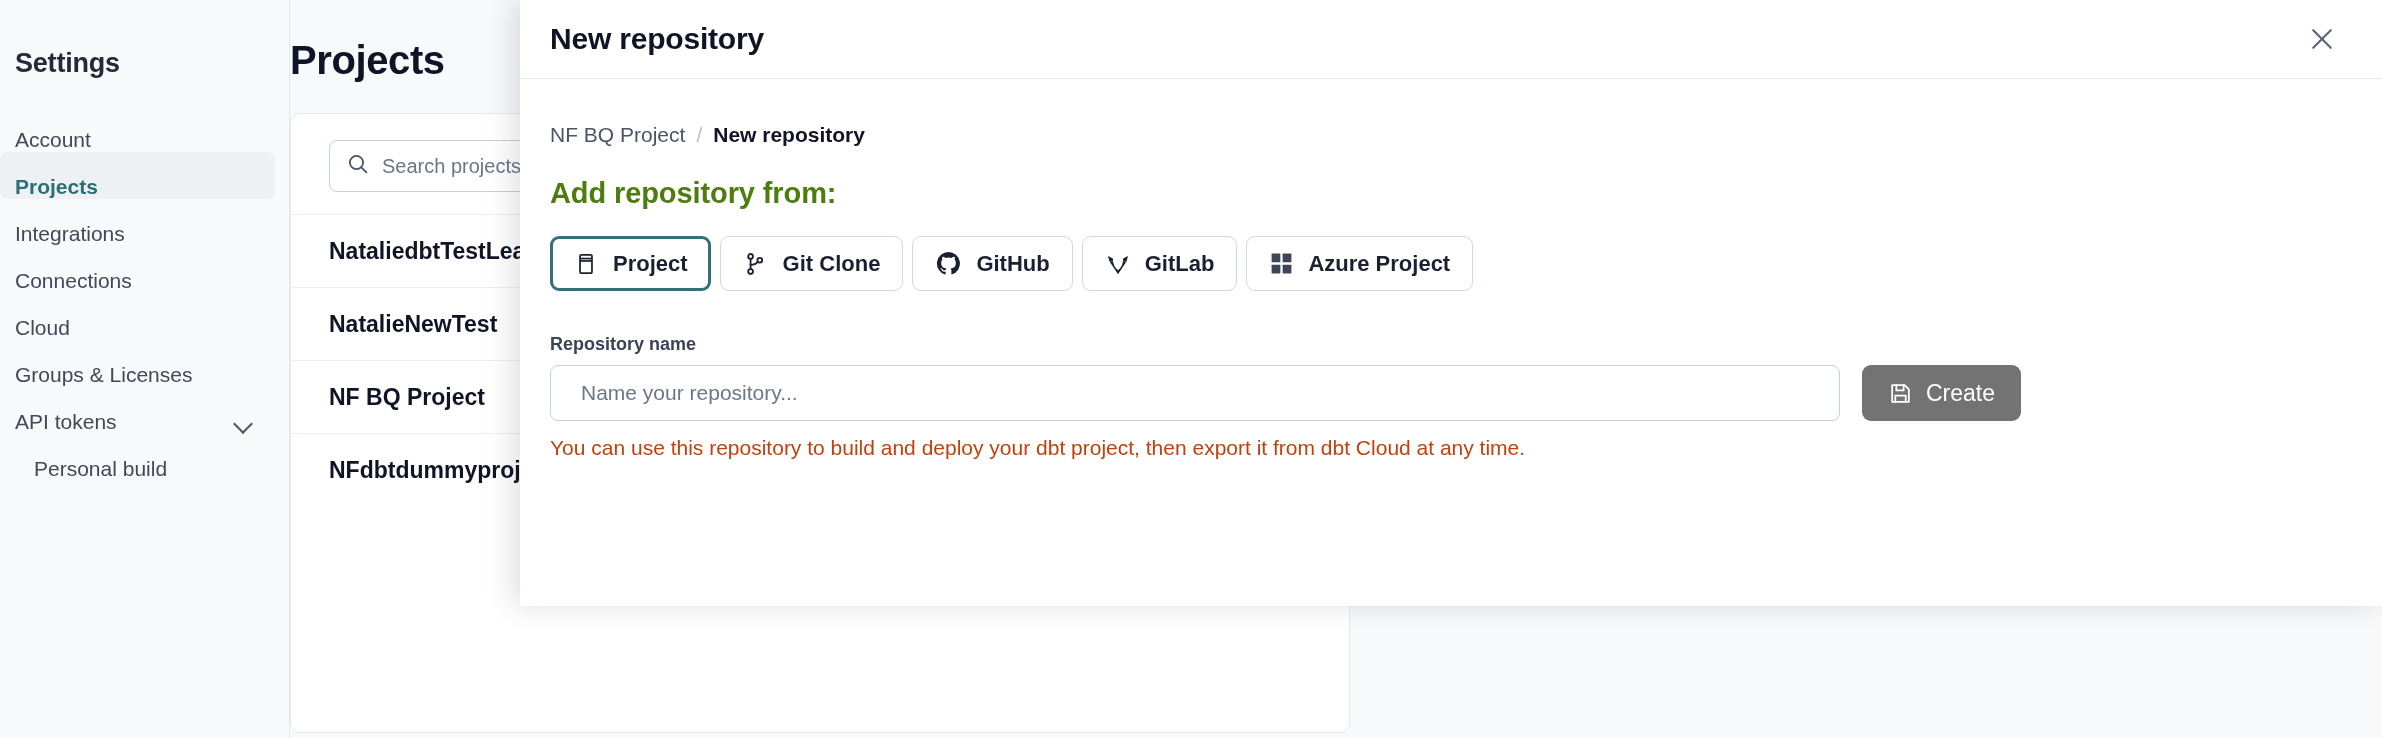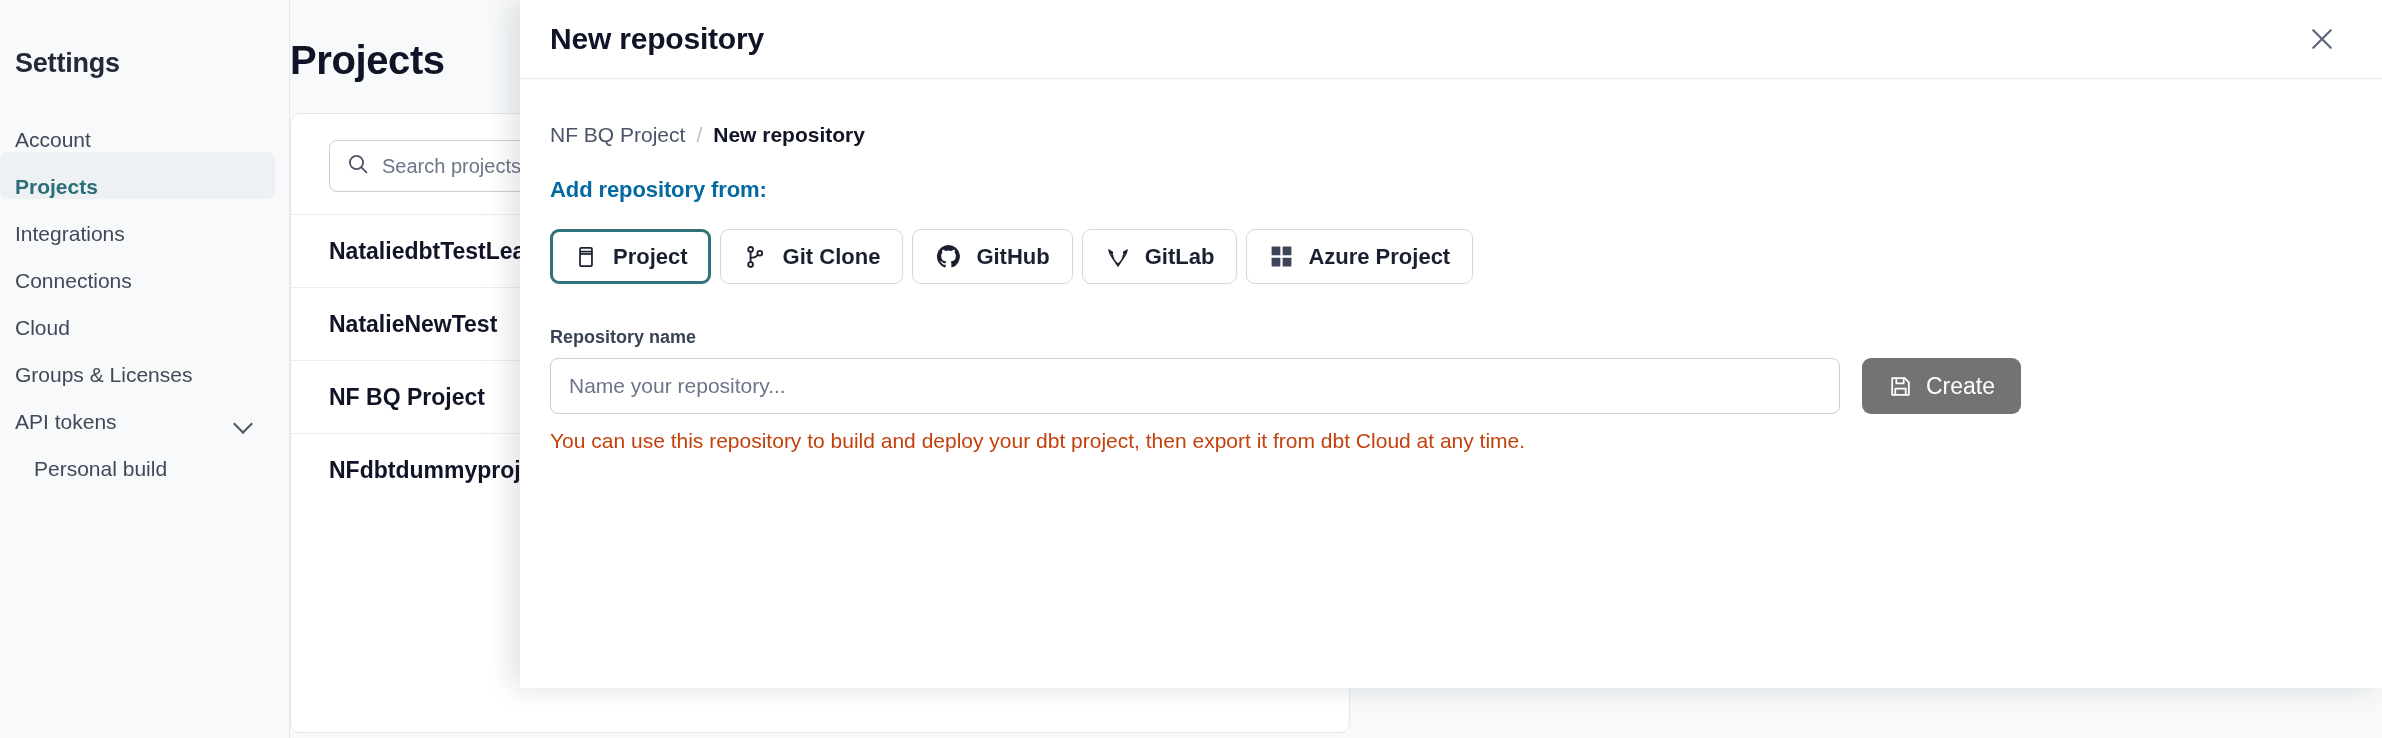--- a/index.html
+++ b/index.html
@@ -123,21 +123,21 @@
     color: #101426;
     white-space: nowrap;
     cursor: pointer;
   }
 
   
   .modal {
     position: absolute;
     top: 0; right: 0;
     width: 1862px;
-    height: 688px;
+    height: 606px;
     background: #ffffff;
     box-shadow: -8px 0 26px rgba(16,20,38,0.13);
     display: flex;
     flex-direction: column;
     z-index: 10;
   }
   .modal-header {
     height: 79px;
     min-height: 79px;
     border-bottom: 1px solid #e8ebee;
@@ -167,23 +167,23 @@
     display: flex;
     align-items: center;
     gap: 11px;
     margin-bottom: 30px;
   }
   .bc-link { color: #4b5467; cursor: pointer; }
   .bc-sep { color: #b8bfc9; font-weight: 300; }
   .bc-current { color: #101426; font-weight: 700; }
 
   .section-title {
-    font-size: 22px;
-    font-weight: 700;
-    color: #0369a1;
+    font-size: 29px;
+    font-weight: 700;
+    color: #4d7c0f;
     margin-bottom: 26px;
     letter-spacing: -0.1px;
   }
 
   .source-row { display: flex; gap: 9px; margin-bottom: 43px; }
   .source-btn {
     display: flex;
     align-items: center;
     gap: 14px;
     height: 55px;
@@ -208,21 +208,21 @@
     font-weight: 700;
     color: #3a4255;
     margin-bottom: 10px;
   }
   .field-row { display: flex; align-items: flex-start; gap: 22px; }
   .name-input {
     width: 1290px;
     height: 56px;
     border: 1px solid #c8cfd6;
     border-radius: 8px;
-    padding: 0 18px;
+    padding: 0 30px;
     font-size: 21px;
     color: #1b2030;
     font-family: "Liberation Sans", sans-serif;
     background: #fff;
   }
   .name-input::placeholder { color: #6d7589; }
   .create-btn {
     display: flex;
     align-items: center;
     justify-content: center;

